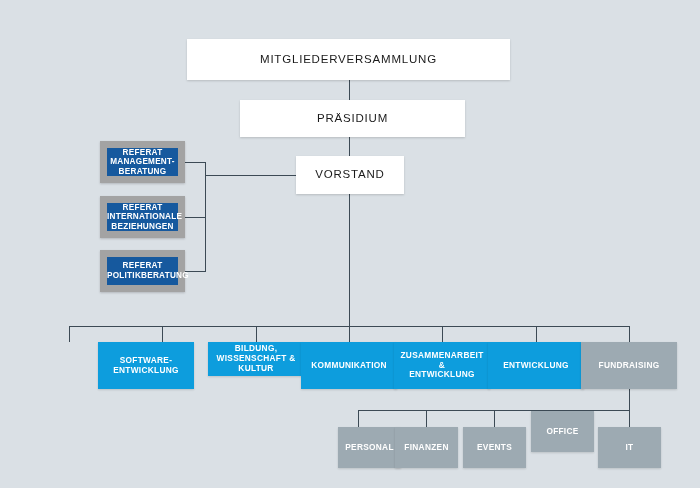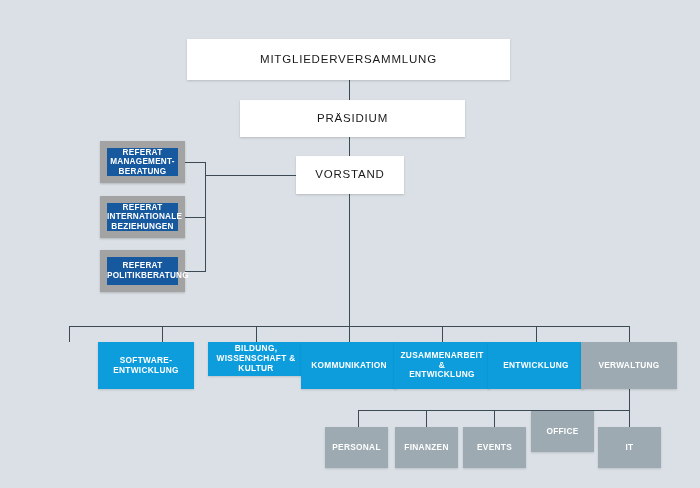--- a/index.html
+++ b/index.html
@@ -167,24 +167,24 @@
   <div class="node brightblue" style="left:394px; top:342px; width:96px; height:47px;">
     <span class="node-label">ZUSAMMENARBEIT &amp;
 ENTWICKLUNG</span>
   </div>
 
   <div class="node brightblue" style="left:488px; top:342px; width:96px; height:47px;">
     <span class="node-label">ENTWICKLUNG</span>
   </div>
 
   <div class="node gray" style="left:581px; top:342px; width:96px; height:47px;">
-    <span class="node-label">VERWALTUNG</span>
-  </div>
-
-  <div class="node gray" style="left:325px; top:427px; width:63px; height:41px;">
+    <span class="node-label">FUNDRAISING</span>
+  </div>
+
+  <div class="node gray" style="left:338px; top:427px; width:63px; height:41px;">
     <span class="node-label">PERSONAL</span>
   </div>
 
   <div class="node gray" style="left:395px; top:427px; width:63px; height:41px;align-items:center;">
     <span class="node-label">FINANZEN</span>
   </div>
 
   <div class="node gray" style="left:463px; top:427px; width:63px; height:41px;">
     <span class="node-label">EVENTS</span>
   </div>

